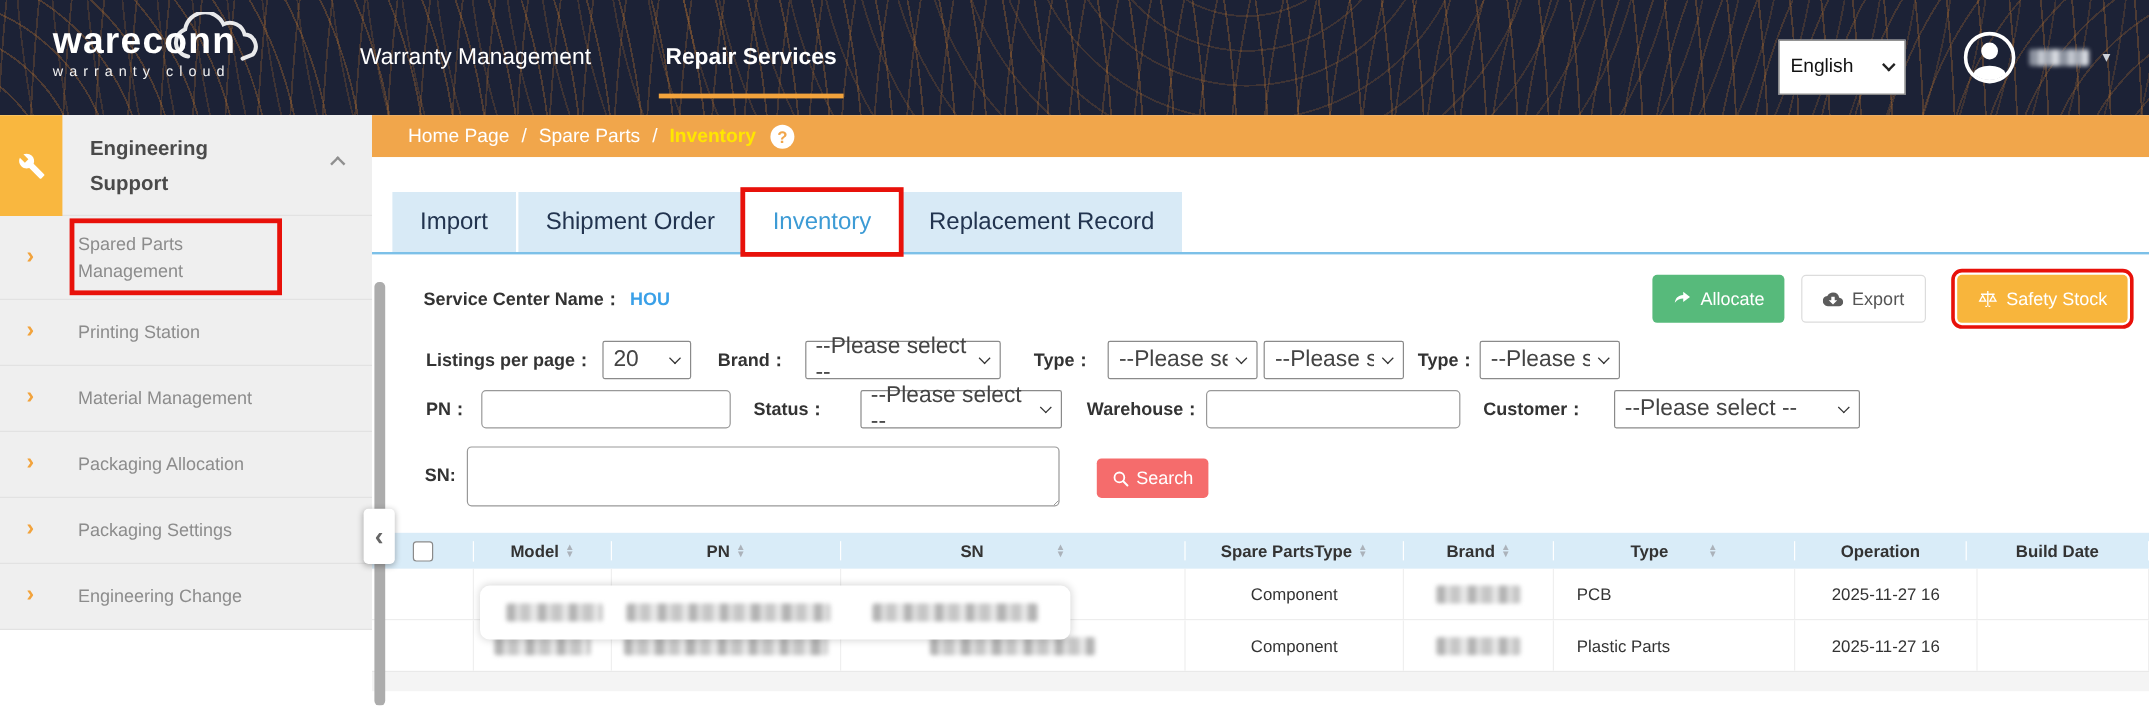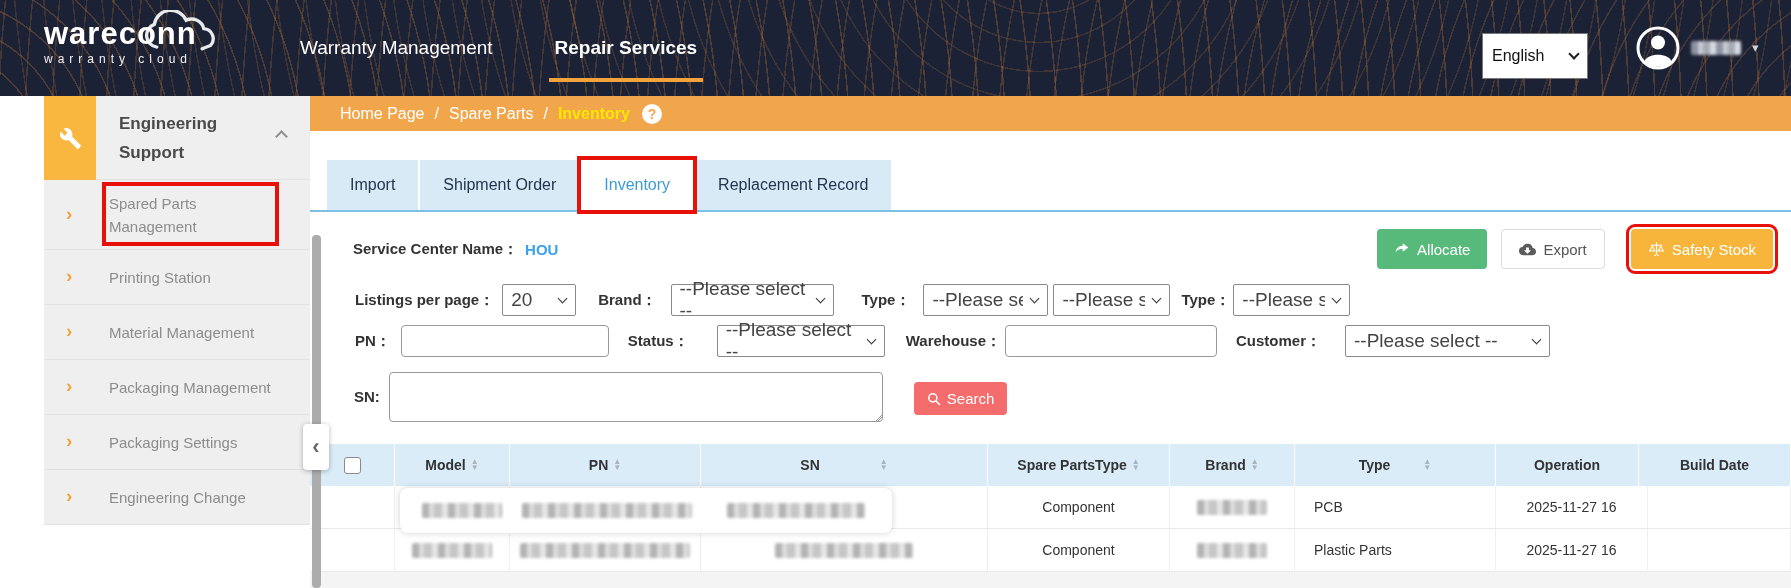--- a/index.html
+++ b/index.html
@@ -36,21 +36,21 @@
 
   
   .crumbbar { position:absolute; left:310px; top:96px; right:0; height:35px; background:#F1A64B;
     display:flex; align-items:center; padding-left:30px; gap:10px; color:#fff; font-size:16px; }
   .crumb-current { color:#FFE600; font-weight:bold; }
   .crumb-sep { color:#fff; }
   .help { width:20px; height:20px; border-radius:50%; background:#fff; color:#F1A64B;
     font-weight:bold; font-size:14px; display:flex; align-items:center; justify-content:center; margin-left:2px; }
 
   
-  .sidebar { position:absolute; left:0; top:96px; width:310px; bottom:0; background:#fff;padding-left:44px; }
+  .sidebar { position:absolute; left:0; top:96px; width:310px; bottom:0; background:#fff; }
   .side-head { height:84px; background:#EFEFEF; border-bottom:1px solid #E2E2E2; position:relative; }
   .side-icon { position:absolute; left:0; top:0; width:52px; height:84px; background:#F9B73F;
     display:flex; align-items:center; justify-content:center; }
   .side-title { position:absolute; left:75px; top:13px; width:165px; font-size:17px; font-weight:bold;
     color:#4A4A4A; line-height:29px; }
   .chev-up { position:absolute; right:24px; top:36px; width:9px; height:9px;
     border-left:2px solid #8f8f8f; border-top:2px solid #8f8f8f; transform:rotate(45deg); }
   .side-item { position:relative; background:#EFEFEF; border-bottom:1px solid #E2E2E2;
     display:flex; align-items:center; }
   .side-item .chev { position:absolute; left:22px; color:#F2A33C; font-size:19px; font-weight:bold; top:50%; transform:translateY(-55%); }
@@ -64,21 +64,21 @@
   .collapse-handle { position:absolute; left:303px; top:424px; width:26px; height:46px; background:#fff;
     border-radius:4px; box-shadow:0 1px 5px rgba(0,0,0,.3); z-index:5; display:flex; align-items:center;
     justify-content:center; color:#666; font-size:22px; font-weight:bold; }
 
   
   .main { position:absolute; left:310px; top:131px; right:0; bottom:0; background:#fff; overflow:hidden; }
 
   .tabsbar { position:absolute; top:29px; left:0; right:0; height:52px;
     border-bottom:2px solid #7CC0E8; padding-left:17px; display:flex; }
   .tab { height:50px; display:flex; align-items:center; padding:13px 23px; background:#D8EAF6;
-    color:#22344F; font-size:16px; margin-right:2px; }
+    color:#22344F; font-size:20px; margin-right:2px; }
   .tab.active { background:#fff; color:#3D9BD5; outline:4px solid #E8110A; z-index:2; }
 
   .toolbar { position:absolute; top:97px; left:43px; right:18px; height:42px; display:flex; align-items:center; }
   .sc-label { font-size:15px; font-weight:bold; color:#333; }
   .sc-value { font-size:15px; font-weight:bold; color:#3AA0E8; margin-left:7px; }
   .spacer { flex:1; }
   .btn { height:40px; border-radius:4px; display:flex; align-items:center; justify-content:center;
     font-size:15px; gap:7px; padding:0 17px; cursor:default; }
   .btn-green { background:#57BA7B; color:#fff; }
   .btn-default { background:#fff; color:#555; border:1px solid #DCDCDC; margin-left:14px; }
@@ -99,21 +99,21 @@
   .sn-label { font-size:15px; font-weight:bold; color:#333; margin-top:16px; }
   .sn-area { width:494px; height:50px; border:1px solid #999; border-radius:4px; margin-left:9px;
     resize:none; font-family:"Liberation Sans",sans-serif; font-size:14px; padding:4px 8px;
     background:
       linear-gradient(135deg, transparent 0 74%, #999 74% 77%, transparent 77% 82%, #999 82% 85%, transparent 85%) no-repeat right bottom / 12px 12px, #fff; }
   .btn-search { margin-left:31px; margin-top:10px; height:33px; background:#F56C6C; color:#fff;
     border-radius:4px; display:flex; align-items:center; gap:6px; padding:0 13px; font-size:15px;text-align:right; }
 
   
   .table { position:absolute; left:0; top:313px; right:0; bottom:0; }
-  .thead { display:flex; height:42px; background:#D9ECF8; }
+  .thead { display:flex; height:30px; background:#D9ECF8;align-items:center; }
   .th { display:flex; align-items:center; justify-content:center; font-size:14px; font-weight:bold;
     color:#333; border-right:1px solid #fff; gap:5px; }
   .sorter { display:flex; flex-direction:column; line-height:6.5px; font-size:8px; color:#ABB2BA; }
   .trow { display:flex; height:43px; border-bottom:1px solid #E9E9E9; background:#fff; position:relative; }
   .td { display:flex; align-items:center; justify-content:center; font-size:14px; color:#333;
     border-right:1px solid #EFEFEF; }
   .td.left { justify-content:flex-start; padding-left:19px; }
   .c0{width:85px;} .c1{width:115px;} .c2{width:191px;} .c3{width:287px;} .c4{width:182px;}
   .c5{width:125px;} .c6{width:201px;} .c7{width:152px;} .c8{flex:1;}
   .cb { width:17px; height:17px; background:#fff; border:1.5px solid #8a8a8a; border-radius:3px; }
@@ -196,21 +196,21 @@
     <div class="side-item h55">
       <span class="chev">›</span>
       <span class="lbl">Printing Station</span>
     </div>
     <div class="side-item h55">
       <span class="chev">›</span>
       <span class="lbl">Material Management</span>
     </div>
     <div class="side-item h55">
       <span class="chev">›</span>
-      <span class="lbl">Packaging Management</span>
+      <span class="lbl">Packaging Allocation</span>
     </div>
     <div class="side-item h55">
       <span class="chev">›</span>
       <span class="lbl">Packaging Settings</span>
     </div>
     <div class="side-item h55">
       <span class="chev">›</span>
       <span class="lbl">Engineering Change</span>
     </div>
   </div>

